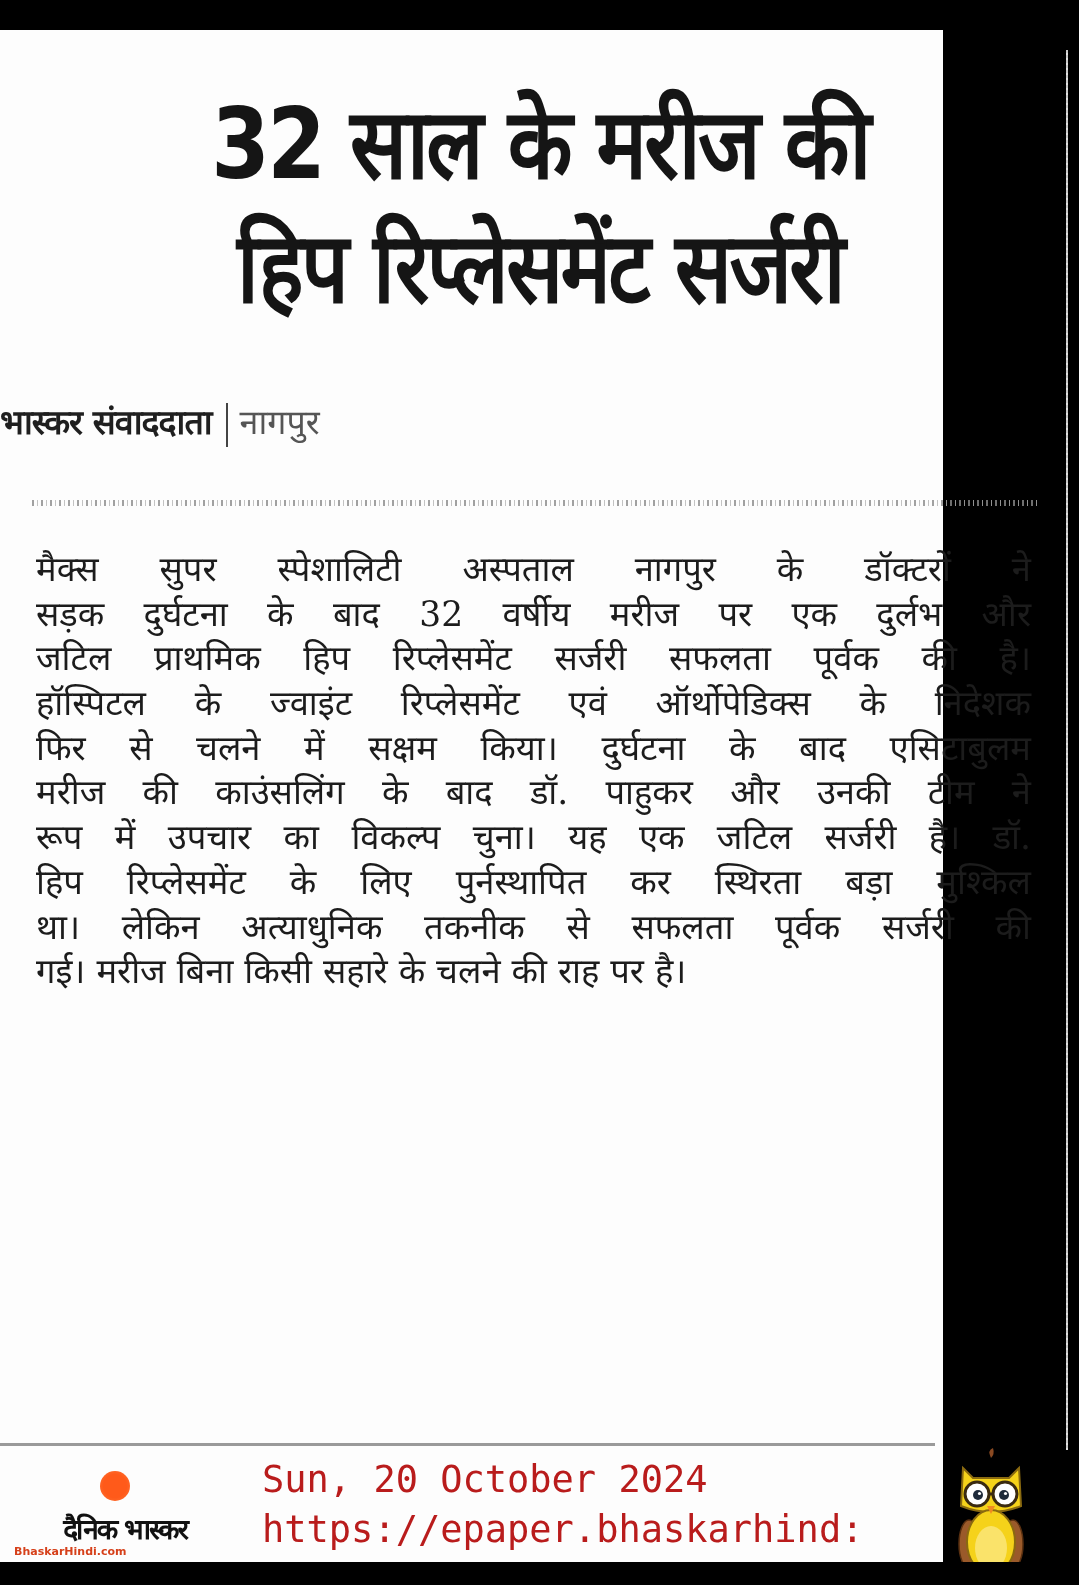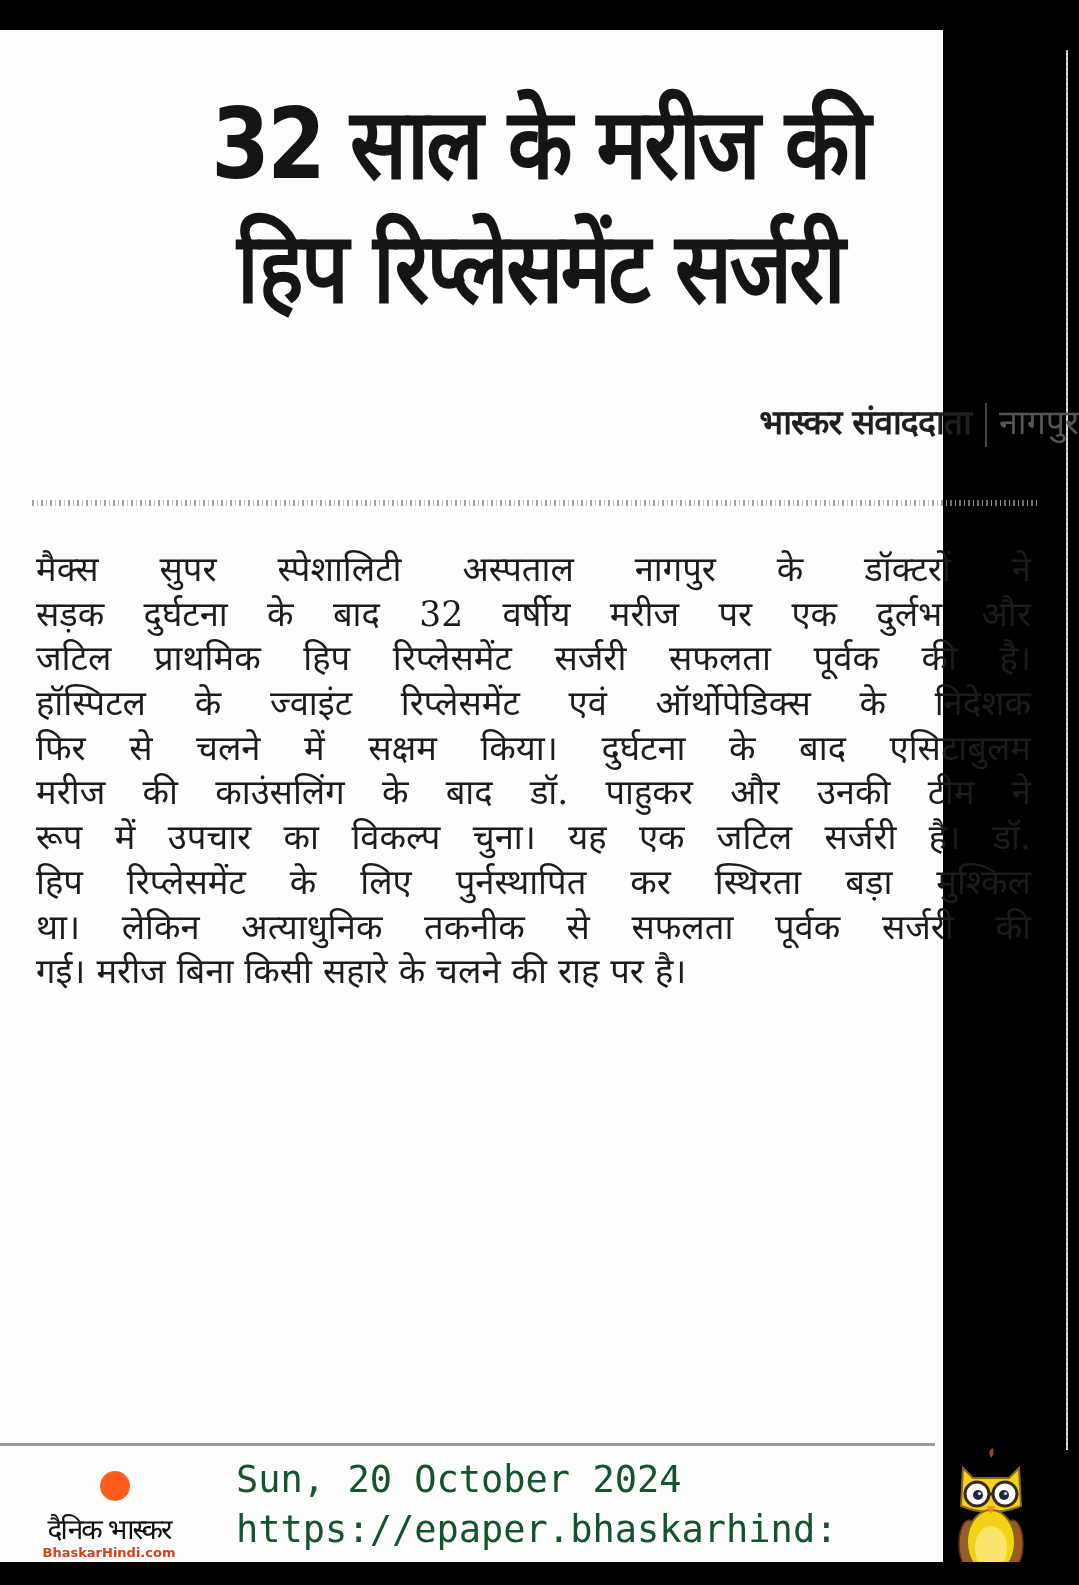--- a/index.html
+++ b/index.html
@@ -17,21 +17,21 @@
   }
   .headline {
     position: absolute; left: 70px; top: 52px; width: 940px;
     font-family: "DejaVu Sans", sans-serif; font-weight: bold;
     font-size: 98px; line-height: 124px; color: #151515;
     letter-spacing: -3px; text-align: center;
     transform: scaleX(0.86); transform-origin: center top;
   }
   .headline div { white-space: nowrap; }
   .byline {
-    position: absolute; left: 0; top: 368px; width: 1079px; text-align: right;
+    position: absolute; left: 0; top: 368px; width: 1079px; text-align: left;
     font-size: 34px; color: #1f1f1f; white-space: nowrap;
   }
   .byline .author { font-weight: bold; letter-spacing: -1px; }
   .byline .sep {
     display: inline-block; width: 2px; height: 44px; background: #444;
     vertical-align: middle; margin: 0 12px 0 14px;
   }
   .byline .city { color: #555; font-weight: normal; }
   .dotted-rule {
     position: absolute; left: 32px; top: 470px; width: 1005px; height: 6px;
@@ -52,31 +52,31 @@
     position: absolute; left: 0; top: 1413px; width: 935px; height: 3px; background: #9a9a9a;
   }
   .logo {
     position: absolute; left: 14px; top: 1435px; width: 190px; height: 90px;
   }
   .logo .sun {
     position: absolute; left: 86px; top: 6px; width: 30px; height: 30px; border-radius: 50%;
     background: radial-gradient(circle, #ff5a1a 55%, #ff7a3a 100%);
   }
   .logo .name {
-    position: absolute; left: 0; top: 44px; width: 190px; text-align: center;
-    font-weight: normal; font-size: 28px; color: #111; letter-spacing: -2px; white-space: nowrap;
+    position: absolute; left: 16px; top: 44px; width: 190px; text-align: center;
+    font-weight: bold; font-size: 28px; color: #111; letter-spacing: -2px; white-space: nowrap;
   }
   .logo .tag {
-    position: absolute; left: 0; top: 80px; width: 190px; text-align: center;
-    font-weight: bold; font-size: 13px; color: #d6401a; white-space: nowrap;
+    position: absolute; left: 0; top: 80px; width: 190px; text-align: left;
+    font-weight: bold; font-size: 11px; color: #d6401a; white-space: nowrap;
   }
   .stamp {
-    position: absolute; left: 236px; top: 1425px;
+    position: absolute; left: 262px; top: 1425px;
     font-family: "DejaVu Sans Mono", "Liberation Mono", monospace;
-    font-size: 37px; line-height: 50px; color: #14532d; white-space: nowrap;
+    font-size: 37px; line-height: 50px; color: #b91c1c; white-space: nowrap;
   }
   .owl { position: absolute; left: 955px; top: 1418px; width: 72px; height: 130px; }
   .bottom-bar { position: absolute; left: 0; top: 1562px; width: 1079px; height: 23px; background: #000; }
 </style>
 </head>
 <body>
 
 <div class="page">
   <div class="right-rule"></div>
 

